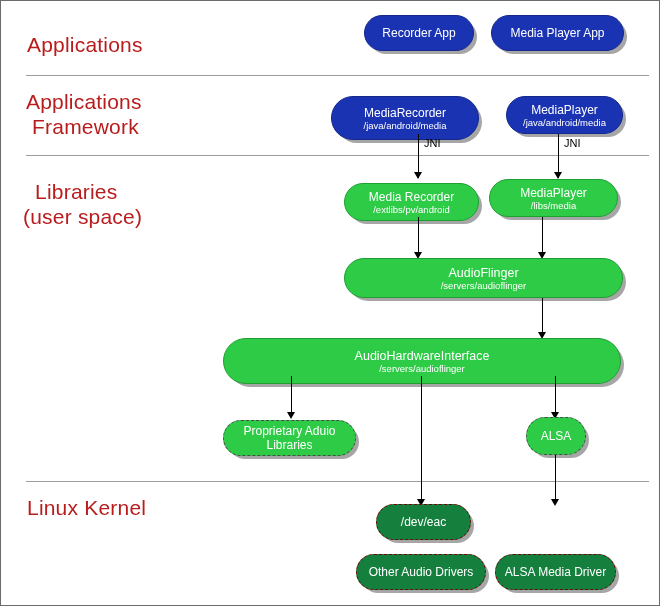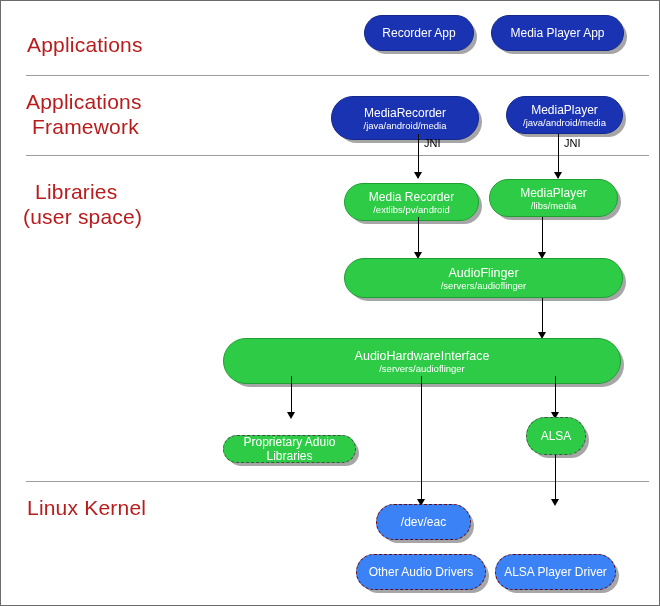--- a/index.html
+++ b/index.html
@@ -83,21 +83,21 @@
     border:1px solid #15288c;
   }
   .node.green{
     background:#2ecc46;
     border:1px solid #1f9e32;
   }
   .node.green.dashed{
     border:1.5px dashed #4a4a4a;
   }
   .node.red{
-    background:#3b82f6;
+    background:#15803d;
     border:1.5px dashed #6e0808;
   }
 </style>
 </head>
 <body>
 
 <div id="canvas">
 
   <div class="divider" style="left:25px;top:74px;width:623px;"></div>
   <div class="divider" style="left:25px;top:154px;width:623px;"></div>
@@ -167,21 +167,21 @@
 
   <div class="vline" style="left:290px;top:375px;height:39px;"></div>
   <div class="arrowhead" style="left:286px;top:411px;"></div>
 
   <div class="vline" style="left:420px;top:375px;height:126px;"></div>
   <div class="arrowhead" style="left:416px;top:498px;"></div>
 
   <div class="vline" style="left:554px;top:375px;height:39px;"></div>
   <div class="arrowhead" style="left:550px;top:411px;"></div>
 
-  <div class="node green dashed" style="left:222px;top:434px;width:133px;height:28px;">
+  <div class="node green dashed" style="left:222px;top:419px;width:133px;height:36px;">
     <div class="title">Proprietary Aduio</div>
     <div class="title">Libraries</div>
   </div>
 
   <div class="node green dashed" style="left:525px;top:416px;width:60px;height:38px;">
     <div class="title">ALSA</div>
   </div>
 
   <div class="vline" style="left:554px;top:454px;height:47px;"></div>
   <div class="arrowhead" style="left:550px;top:498px;"></div>
@@ -189,16 +189,16 @@
   <div class="node red" style="left:375px;top:503px;width:95px;height:36px;">
     <div class="title">/dev/eac</div>
   </div>
 
 
   <div class="node red" style="left:355px;top:553px;width:130px;height:36px;">
     <div class="title">Other Audio Drivers</div>
   </div>
 
   <div class="node red" style="left:494px;top:553px;width:121px;height:36px;">
-    <div class="title">ALSA Player Driver</div>
+    <div class="title">ALSA Media Driver</div>
   </div>
 
 </div>
 
 </body></html>

